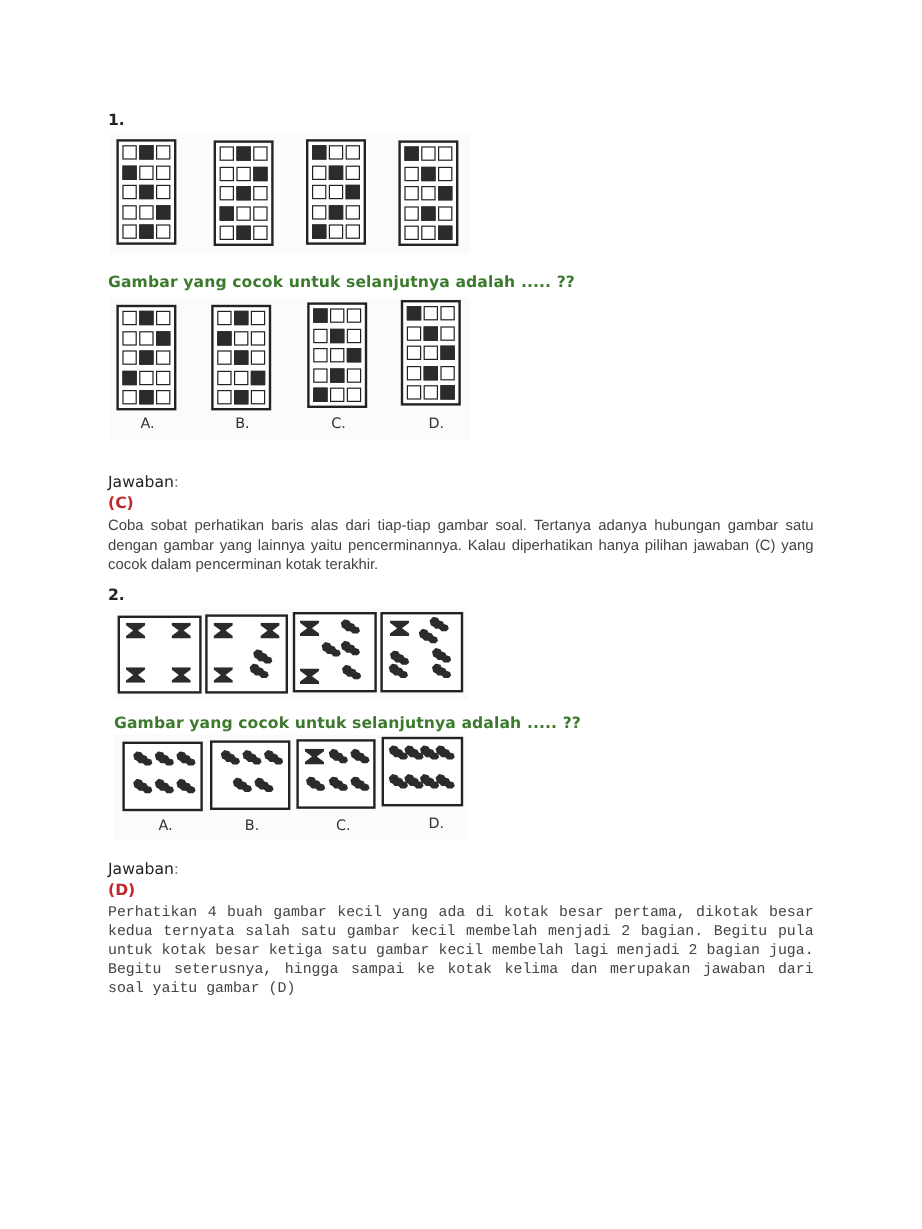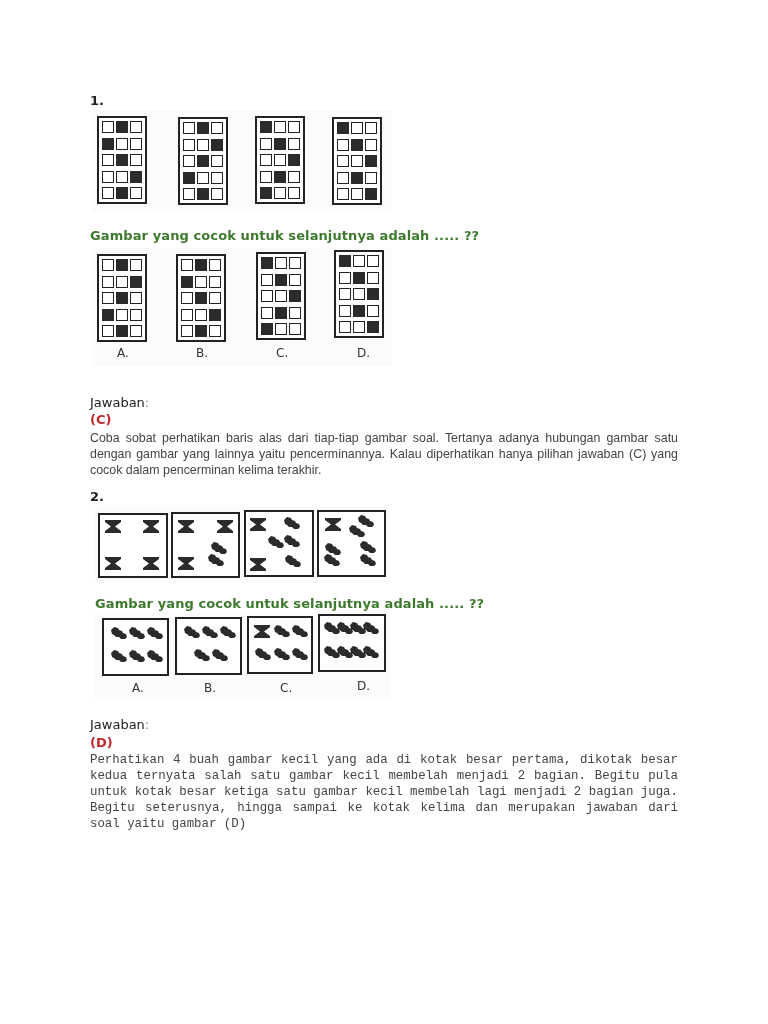--- a/index.html
+++ b/index.html
@@ -256,21 +256,21 @@
           <div class="cell"></div>
           <div class="cell on"></div>
         </div>
       </div>
       <span class="optlabel" style="left: 265px; top: 98px;">D.</span>
     </div>
 </div>
 
 <div class="abs jaw" style="left:90px;top:395px;"><span>Jawaban</span><span style="color:#888">:</span></div>
 <div class="abs ans" style="left:90px;top:412px;">(C)</div>
-<div class="abs expl" style="left:90px;top:430px;">Coba sobat perhatikan baris alas dari tiap-tiap gambar soal. Tertanya adanya hubungan gambar satu dengan gambar yang lainnya yaitu pencerminannya. Kalau diperhatikan hanya pilihan jawaban (C) yang cocok dalam pencerminan kelima terakhir.</div>
+<div class="abs expl" style="left:90px;top:430px;">Coba sobat perhatikan baris alas dari tiap-tiap gambar soal. Tertanya adanya hubungan gambar satu dengan gambar yang lainnya yaitu pencerminannya. Kalau diperhatikan hanya pilihan jawaban (C) yang cocok dalam pencerminan kotak terakhir.</div>
 
 <div class="abs qnum" style="left:90px;top:489px;">2.</div>
 
 <div class="imgbg" style="left:95px;top:507px;width:295px;height:76px;">
   <div class="sbox" style="left:3px;top:6px;width:70px;height:65px;"></div>
   <div class="sbox" style="left:76px;top:5px;width:69px;height:66px;"></div>
   <div class="sbox" style="left:149px;top:3px;width:70px;height:67px;"></div>
   <div class="sbox" style="left:222px;top:3px;width:69px;height:67px;"></div>
   <div id="q2-figs">
       <span class="shape" style="left: 10px; top: 12px;"><svg width="16" height="13" viewBox="0 0 16 13">

